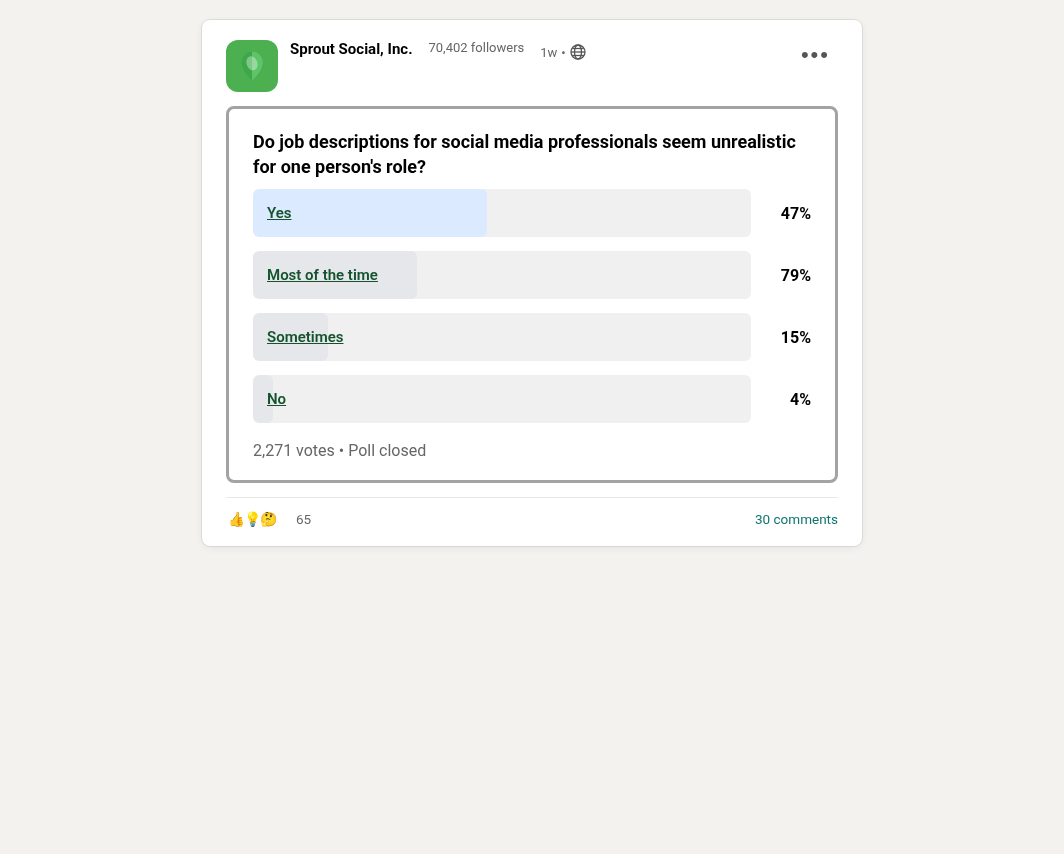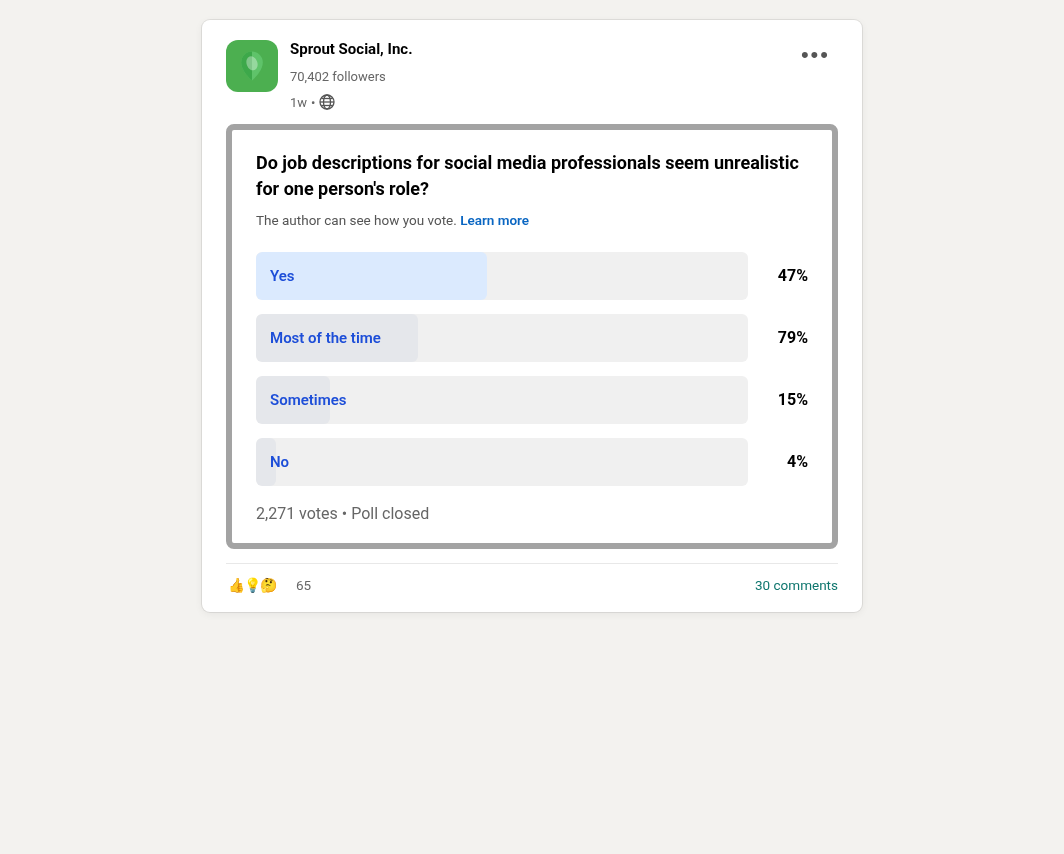--- a/index.html
+++ b/index.html
@@ -41,22 +41,22 @@
       justify-content: center;
       flex-shrink: 0;
       overflow: hidden;
     }
     .avatar svg {
       width: 36px;
       height: 36px;
     }
     .org-info {
       display: flex;
-      flex-direction: column;
-      gap: 9px;
+      flex-direction: row;
+      gap: 16px;
     }
     .org-name {
       font-weight: 700;
       font-size: 15px;
       color: #000000;
       line-height: 1.3;
     }
     .org-followers {
       font-size: 13px;
       color: #666666;
@@ -89,21 +89,21 @@
       display: flex;
       align-items: center;
     }
     .post-text {
       font-size: 15px;
       color: #000000;
       margin-bottom: 14px;
       line-height: 1.5;
     }
     .poll-container {
-      border: 6px solid #a3a3a3;
+      border: 3px solid #a3a3a3;
       border-radius: 8px;
       padding: 20px 24px 20px 24px;
       background: #ffffff;
     }
     .poll-question {
       font-size: 18px;
       font-weight: 700;
       color: #000000;
       line-height: 1.4;
       margin-bottom: 10px;
@@ -150,22 +150,23 @@
       border-radius: 6px;
       transition: width 0.3s;
     }
     .poll-bar-label {
       position: absolute;
       left: 14px;
       top: 50%;
       transform: translateY(-50%);
       font-size: 15px;
       font-weight: 600;
-      color: #1d4ed8;
+      color: #14532d;
       z-index: 1;
+      text-decoration: underline;
     }
     .poll-percent {
       font-size: 16px;
       font-weight: 700;
       color: #000000;
       min-width: 44px;
       text-align: right;
     }
     .poll-footer {
       font-size: 16px;
@@ -244,24 +245,20 @@
           </span>
         </div>
       </div>
     </div>
     <button class="more-btn">•••</button>
   </div>
 
 
   <div class="poll-container">
     <div class="poll-question">Do job descriptions for social media professionals seem unrealistic for one person's role?</div>
-    <div class="poll-note">
-      <span>The author can see how you vote.</span>
-      <a href="#">Learn more</a>
-    </div>
 
     <div class="poll-options">
 
     <div class="poll-option">
       <div class="poll-bar-wrap">
         <div class="poll-bar-bg">
           <div class="poll-bar-fill" style="width:47%; background:#dbeafe;"></div>
           <span class="poll-bar-label">Yes</span>
         </div>
       </div>

